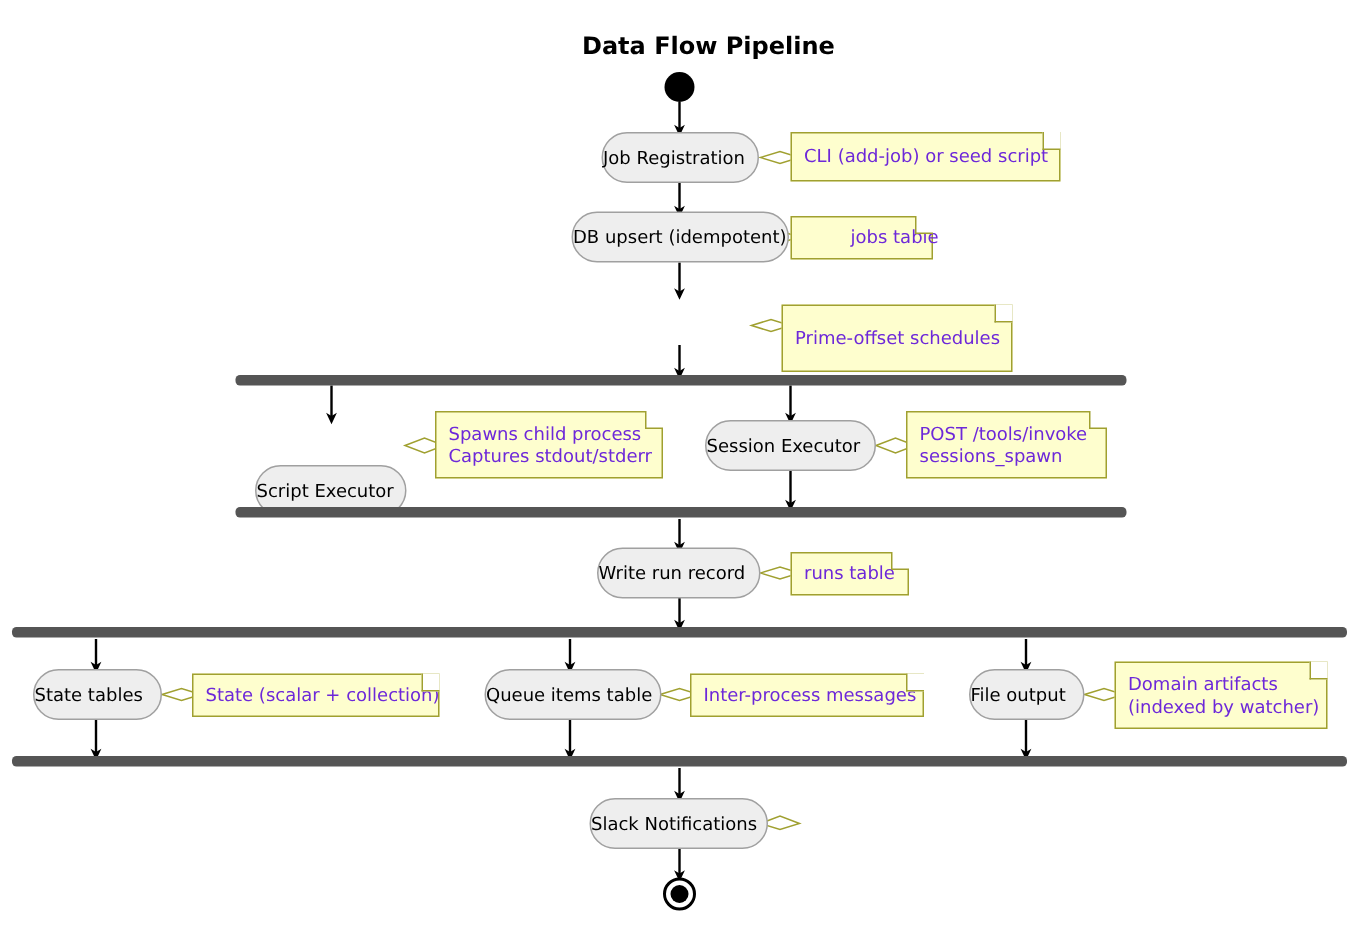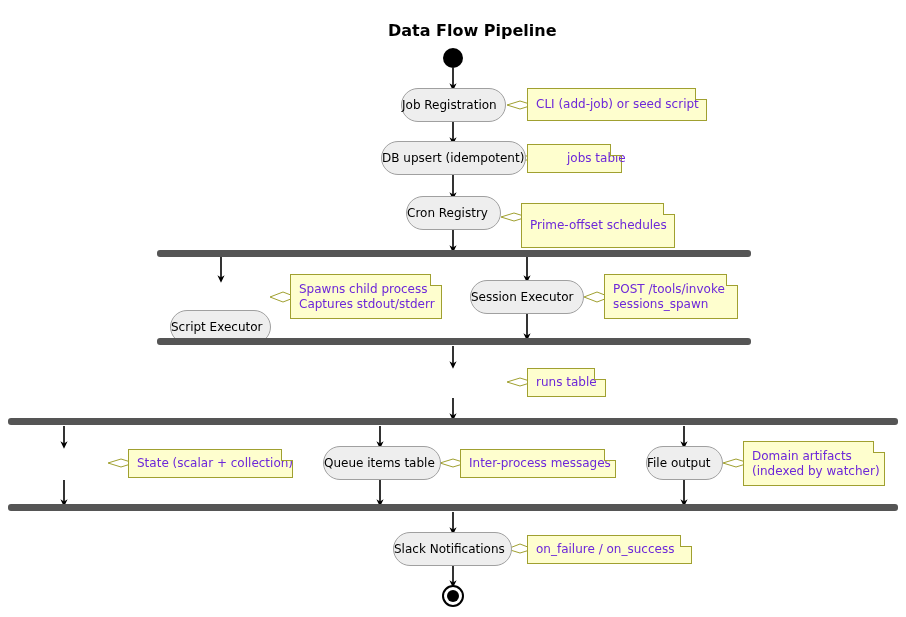--- a/index.html
+++ b/index.html
@@ -169,33 +169,36 @@
   <div class="start-node" style="left:443px; top:48px; width:20px; height:20px;"></div>
 
   <div class="activity" style="left:401px; top:88px; width:105px; height:34px;">
     <span>Job Registration</span>
   </div>
 
   <div class="activity" style="left:381px; top:141px; width:145px; height:34px;">
     <span>DB upsert (idempotent)</span>
   </div>
 
-  <div class="activity" style="left:406px; top:196px; width:95px; height:34px;">
-    <span>Cron Registry</span>
-  </div>
 
   <div class="activity" style="left:170px; top:280px; width:101px; height:34px;margin-top:30px;">
     <span>Script Executor</span>
   </div>
 
   <div class="activity" style="left:470px; top:280px; width:114px; height:34px;">
     <span>Session Executor</span>
   </div>
 
-
+  <div class="activity" style="left:398px; top:365px; width:109px; height:34px;">
+    <span>Write run record</span>
+  </div>
+
+  <div class="activity" style="left:22px; top:446px; width:86px; height:34px;">
+    <span>State tables</span>
+  </div>
 
   <div class="activity" style="left:323px; top:446px; width:118px; height:34px;">
     <span>Queue items table</span>
   </div>
 
   <div class="activity" style="left:646px; top:446px; width:77px; height:34px;">
     <span>File output</span>
   </div>
 
   <div class="activity" style="left:393px; top:532px; width:119px; height:34px;">
@@ -248,21 +251,17 @@
     <span>Inter-process messages</span>
     <span class="fold"></span>
   </div>
 
   <div class="note" style="left:743px; top:441px; width:142px; height:45px; display:flex; align-items:center;">
     <span>Domain artifacts
 (indexed by watcher)</span>
     <span class="fold"></span>
   </div>
 
-  <div class="note" style="left:527px; top:535px; width:165px; height:29px; display:flex; align-items:center;">
-    <span>on_failure / on_success</span>
-    <span class="fold"></span>
-  </div>
 
   <div class="end-node-outer" style="left:442px; top:585px; width:22px; height:22px;"></div>
   <div class="end-node-inner" style="left:447px; top:590px; width:12px; height:12px;"></div>
 
 </div>
 
 </body></html>

